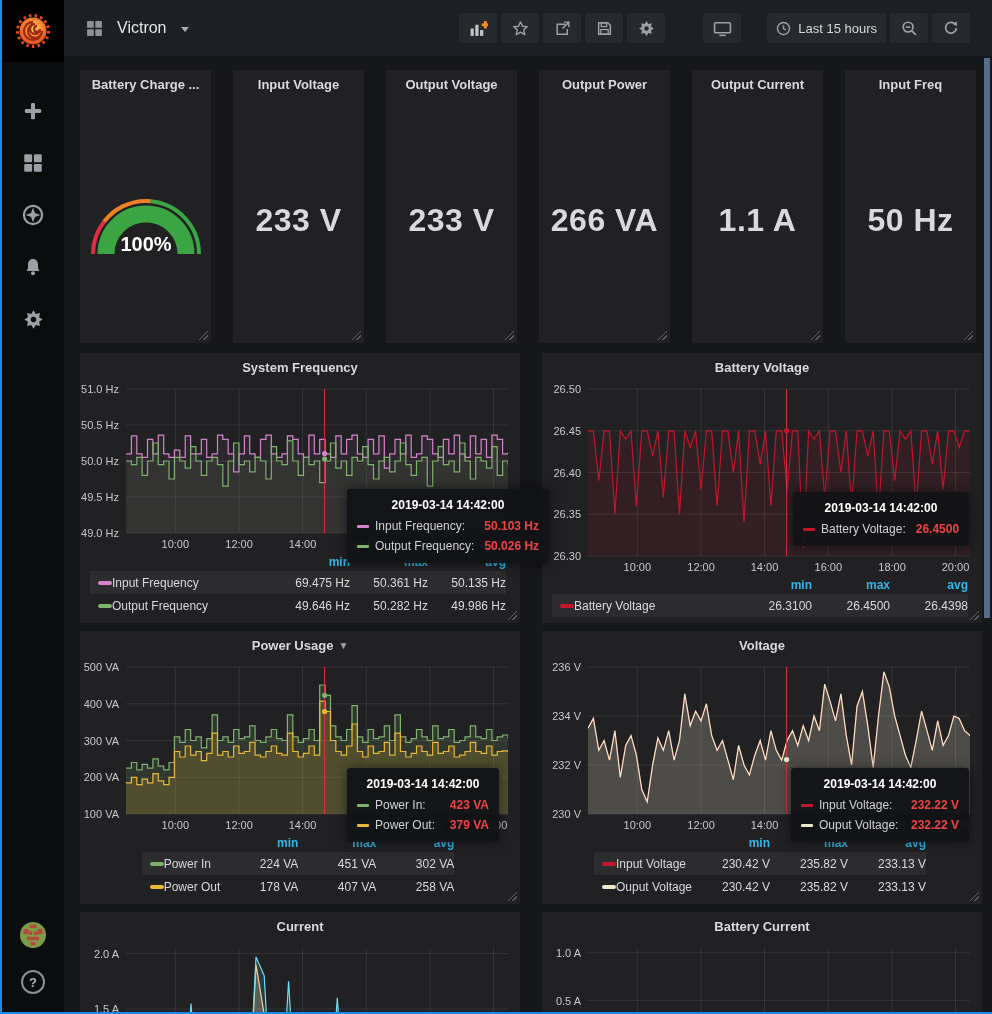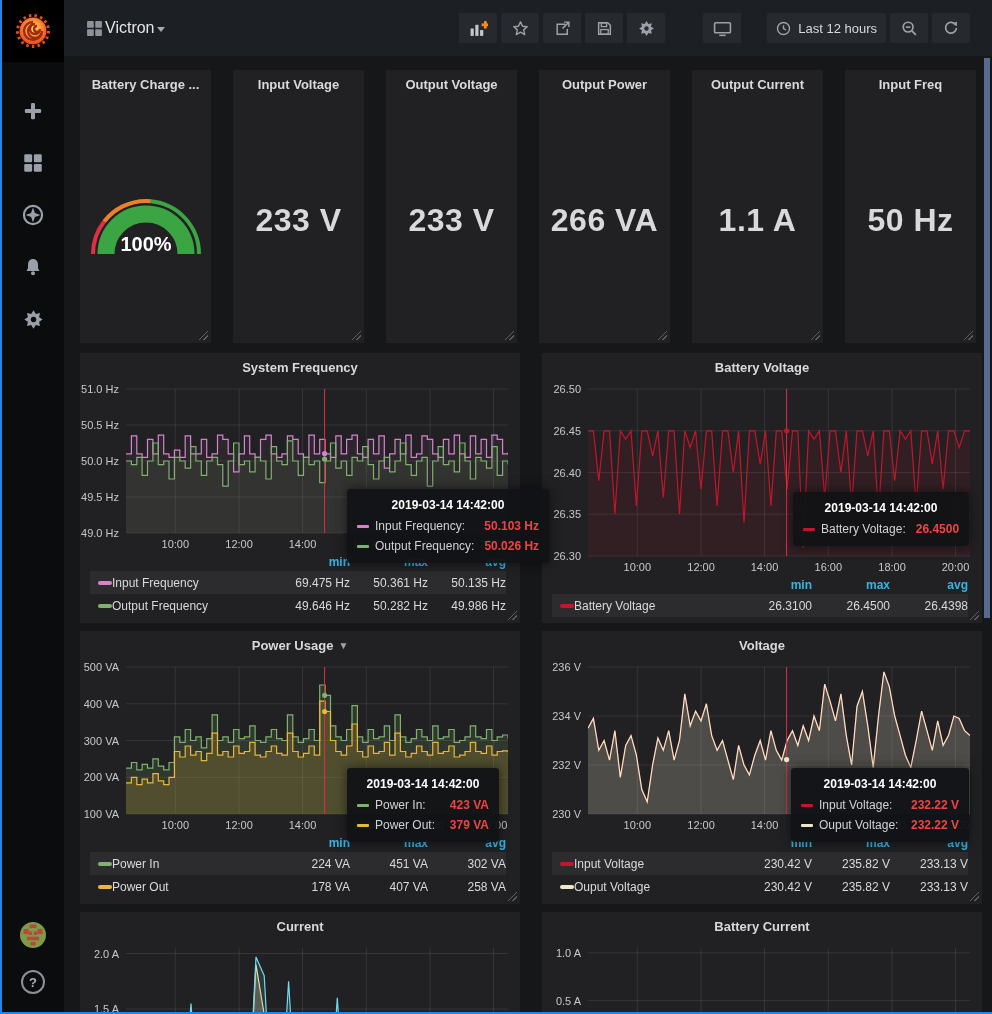--- a/index.html
+++ b/index.html
@@ -10,39 +10,39 @@
   .sidebar{width:62px;flex:none;background:#0b0c0e;display:flex;flex-direction:column;align-items:center;}
   .logo{width:62px;height:62px;background:#000;display:flex;align-items:center;justify-content:center;cursor:pointer;}
   .side-icons{margin-top:36px;display:flex;flex-direction:column;gap:26px;align-items:center;}
   .side-btn{width:26px;height:26px;display:flex;align-items:center;justify-content:center;cursor:pointer;color:#9ba0a8;}
   .side-bottom{margin-top:auto;margin-bottom:18px;display:flex;flex-direction:column;gap:22px;align-items:center;}
   .help-circle{width:24px;height:24px;border:2px solid #8b9096;border-radius:50%;color:#aeb2b8;
                font-size:13px;font-weight:700;display:flex;align-items:center;justify-content:center;cursor:pointer;}
   
   .main{flex:1;position:relative;overflow:hidden;}
   .navbar{height:56px;background:#1c1f24;display:flex;align-items:center;padding:0 22px;}
-  .nav-title-group{display:flex;align-items:center;gap:2px;cursor:pointer;}
+  .nav-title-group{display:flex;align-items:center;gap:14px;cursor:pointer;}
   .nav-title{font-size:16px;font-weight:500;color:#e3e4e6;}
   .caret{width:0;height:0;border-left:4px solid transparent;border-right:4px solid transparent;border-top:5px solid #a7abb2;margin-top:2px;}
   .nav-right{margin-left:auto;display:flex;align-items:center;}
   .nav-btn{height:30px;min-width:38px;padding:0 9px;display:flex;align-items:center;justify-content:center;
            background:#26292e;border-radius:2px;margin-left:4px;cursor:pointer;color:#9da1a8;font-size:13px;}
   .nav-btn.time{gap:7px;color:#d8d9da;font-weight:500;}
   .gap-lg{margin-left:38px;}
   .gap-md{margin-left:26px;}
   
   .dash{padding:14px 16px 0;}
   .row{display:flex;gap:22px;margin-bottom:10px;}
   .row.r2,.row.r3{margin-bottom:8px;}
   .panel{background:#212124;position:relative;display:flex;flex-direction:column;}
   .panel::after{content:"";position:absolute;right:3px;bottom:3px;width:9px;height:9px;opacity:.55;
      background:linear-gradient(135deg,transparent 0 46%,#8e9094 46% 55%,transparent 55% 70%,#8e9094 70% 79%,transparent 79%);}
   .panel.stat{width:140px;height:273px;}
   .panel.graph{width:440px;}
-  .h270{height:270px;} .h273{height:273px;}
+  .h270{height:270px;} .h273{height:273px;align-items:center;}
   .panel-title{height:28px;flex:none;display:flex;align-items:center;justify-content:center;gap:5px;
                font-size:13px;font-weight:700;color:#d8d9da;cursor:pointer;white-space:nowrap;}
   .title-caret{color:#9fa2a6;font-size:10px;}
   .stat-body{flex:1;display:flex;align-items:center;justify-content:center;}
   .stat-value{font-size:32px;font-weight:700;color:#d8d9da;letter-spacing:.5px;}
   .gauge-text{font-size:20px;font-weight:700;fill:#ffffff;}
   .chart{width:100%;}
   .ch174{height:174px;} .ch197{height:197px;} .ch177{height:177px;} .ch200{height:200px;}
   
   .legend{padding:0 14px 6px 10px;font-size:12px;color:#d8d9da;}
@@ -201,21 +201,21 @@
             <rect x="1.5" y="2.5" width="15" height="9.5" rx="1" fill="none" stroke="#9da1a8" stroke-width="1.5"></rect>
             <line x1="6" y1="14.5" x2="12" y2="14.5" stroke="#9da1a8" stroke-width="1.5"></line>
           </svg>
         </div>
 
         <div class="nav-btn time gap-md">
           <svg width="15" height="15" viewBox="0 0 16 16">
             <circle cx="8" cy="8" r="6.4" fill="none" stroke="#9da1a8" stroke-width="1.5"></circle>
             <path d="M8 4.4 V8 L10.7 9.6" fill="none" stroke="#9da1a8" stroke-width="1.5"></path>
           </svg>
-          <span>Last 12 hours</span>
+          <span>Last 15 hours</span>
         </div>
 
         <div class="nav-btn">
           <svg width="17" height="17" viewBox="0 0 16 16">
             <circle cx="6.7" cy="6.7" r="4.6" fill="none" stroke="#9da1a8" stroke-width="1.6"></circle>
             <line x1="4.5" y1="6.7" x2="8.9" y2="6.7" stroke="#9da1a8" stroke-width="1.5"></line>
             <line x1="10.2" y1="10.2" x2="14" y2="14" stroke="#9da1a8" stroke-width="1.8"></line>
           </svg>
         </div>
         <div class="nav-btn">

